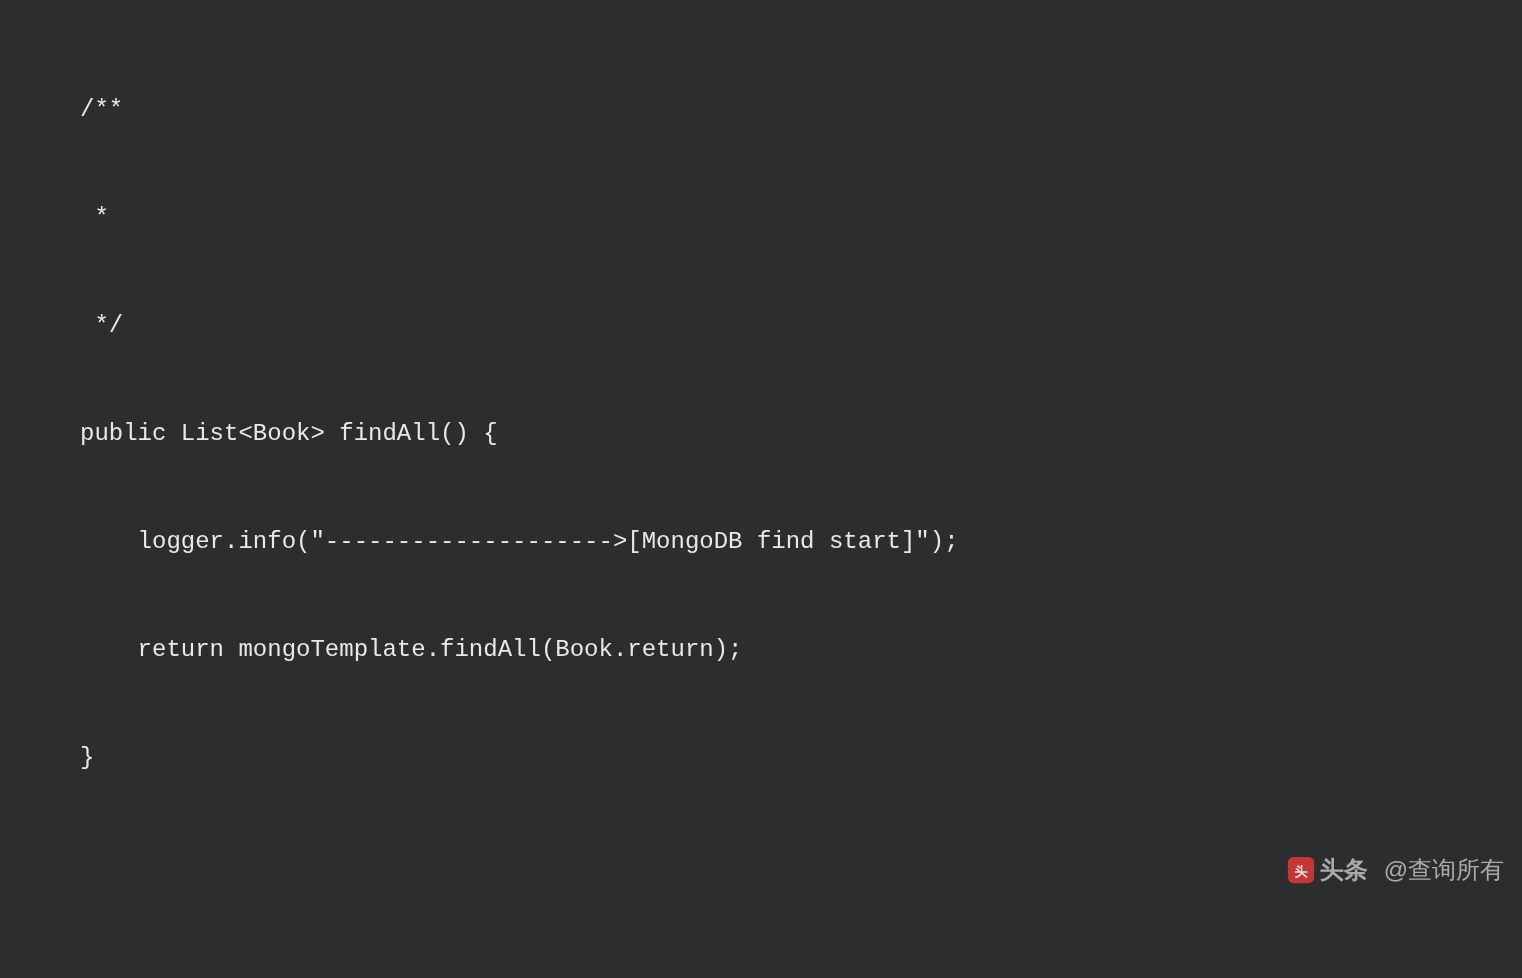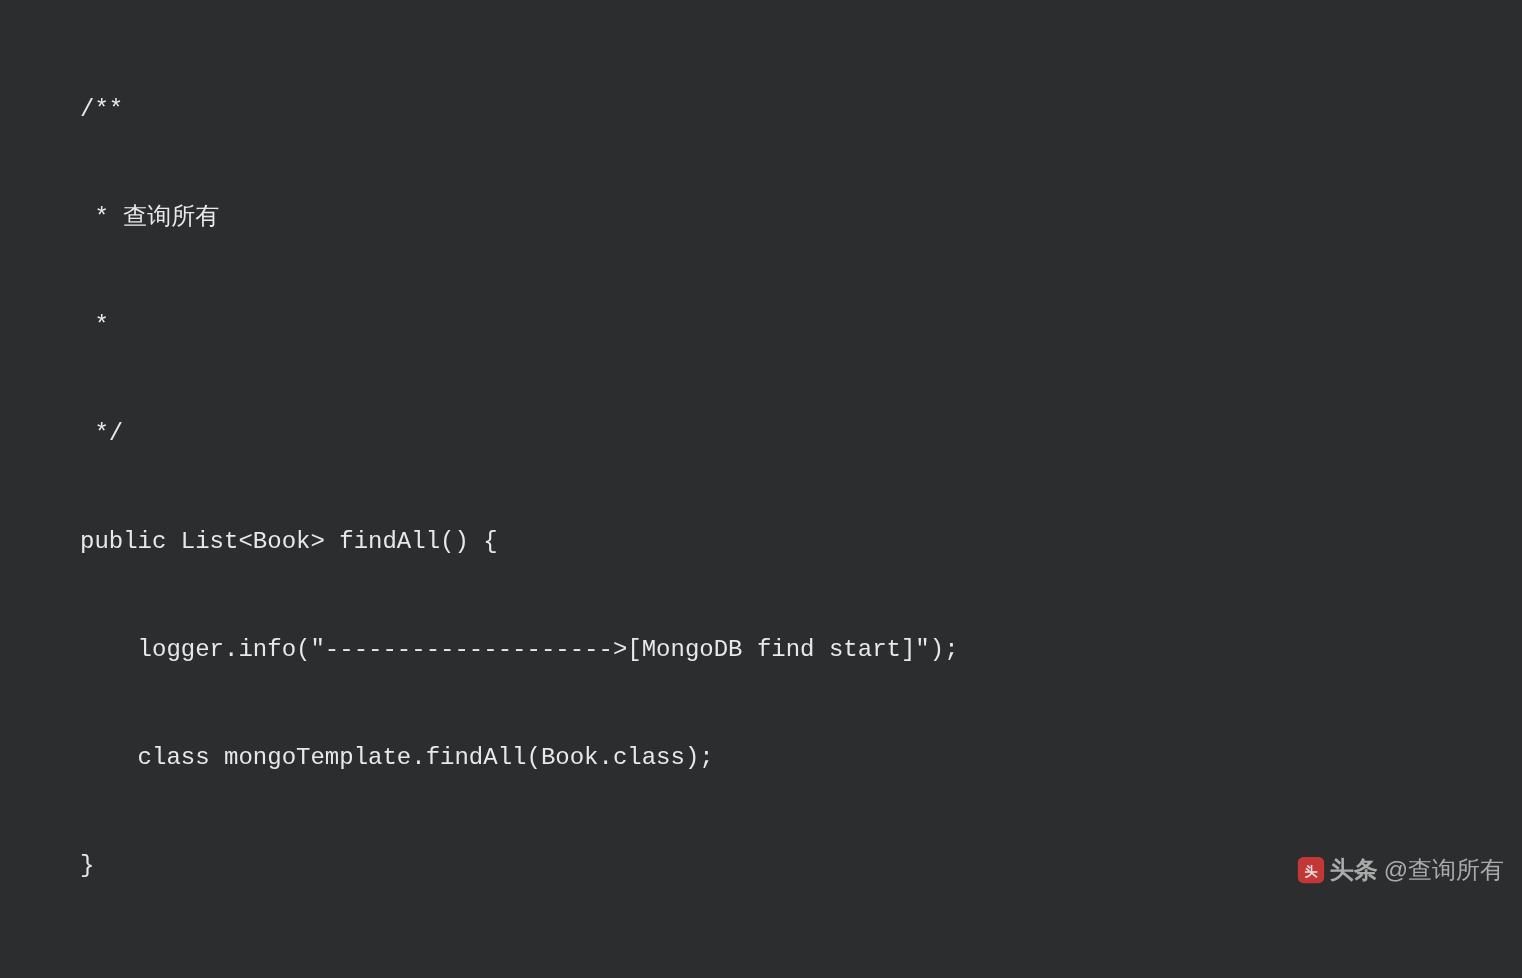--- a/index.html
+++ b/index.html
@@ -49,26 +49,25 @@
     .watermark-icon svg {
       width: 30px;
       height: 30px;
     }
   </style>
 </head>
 <body>
 
 <div class="code-container">
   <span class="code-line">/**</span>
-  <span class="code-line"> * 查询所有</span>
   <span class="code-line"> *</span>
   <span class="code-line"> */</span>
   <span class="code-line">public List&lt;Book&gt; findAll() {</span>
   <span class="code-line">    logger.info("--------------------&gt;[MongoDB find start]");</span>
-  <span class="code-line">    class mongoTemplate.findAll(Book.class);</span>
+  <span class="code-line">    return mongoTemplate.findAll(Book.return);</span>
   <span class="code-line">}</span>
   
   
   
   
   
   
   
   
   
@@ -77,15 +76,15 @@
   
 </div>
 
 <div class="watermark">
   <span class="watermark-icon">
     <svg viewBox="0 0 32 32" fill="none">
       <rect x="2" y="2" width="28" height="28" rx="6" fill="#ff3b3b" fill-opacity="0.85"></rect>
       <text x="16" y="22" font-size="14" text-anchor="middle" fill="#ffffff" font-family="sans-serif" font-weight="bold">头</text>
     </svg>
   </span>
-  <span style="font-weight:bold;margin-right:2px;">头条</span>
+  <span style="font-weight:bold;margin-right:12px;">头条</span>
   <span>@查询所有</span>
 </div>
 
 </body></html>

